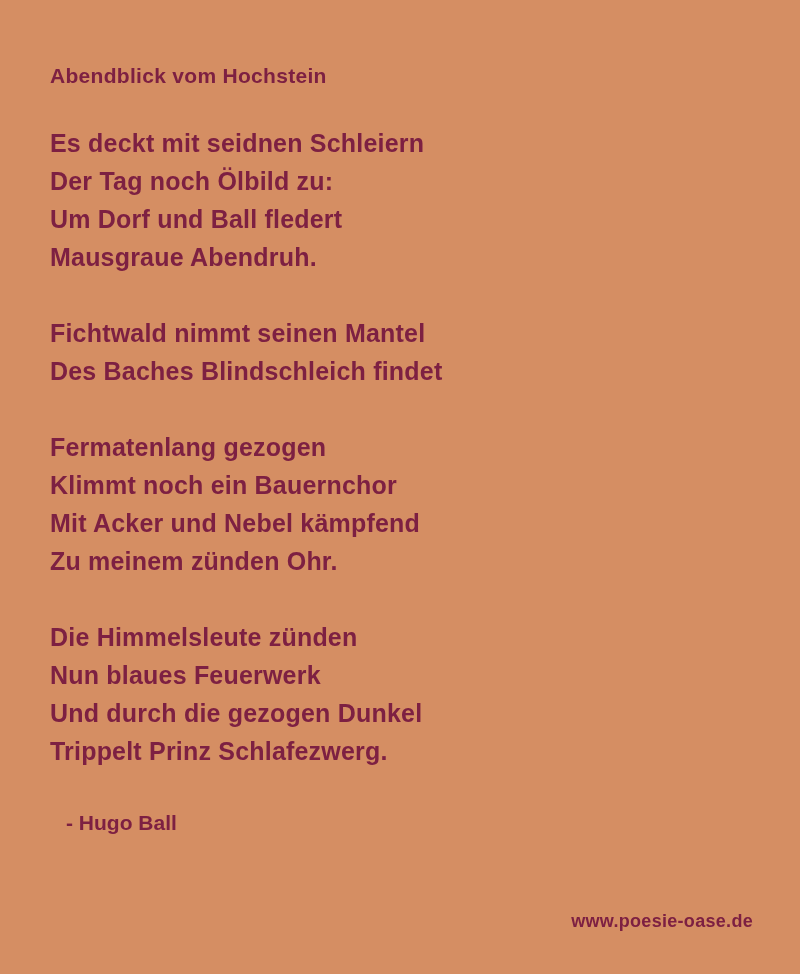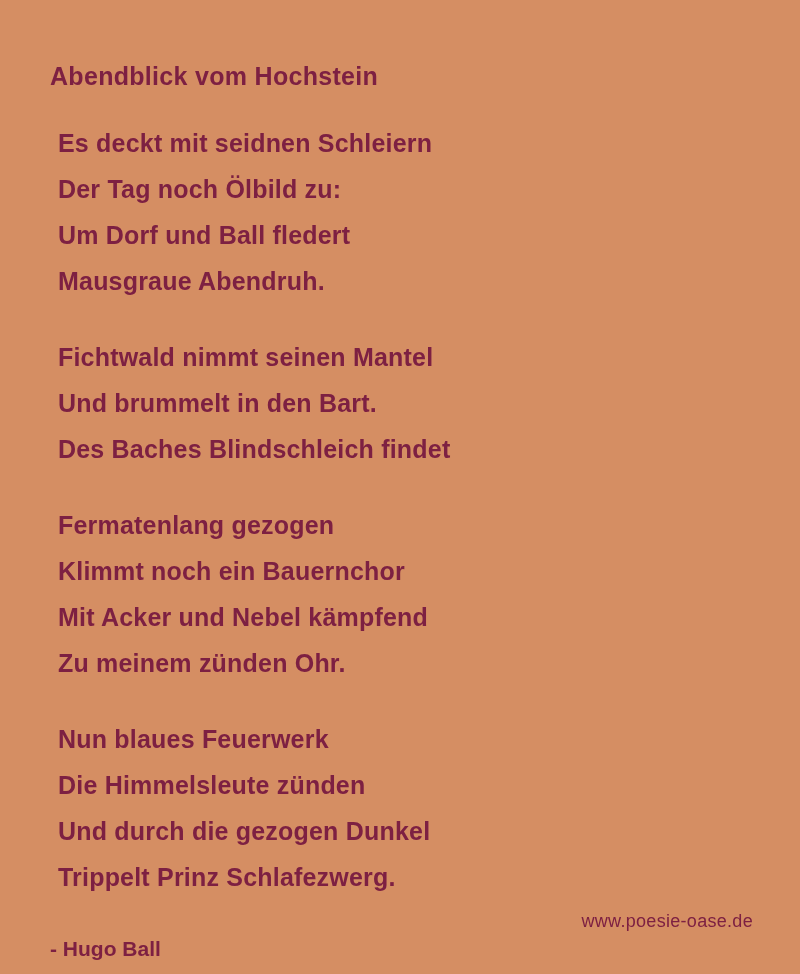--- a/index.html
+++ b/index.html
@@ -11,82 +11,81 @@
     width: 800px;
     height: 974px;
     box-sizing: border-box;
     background: var(--bg, #d58e63);
     color: var(--fg, #7d2042);
     font-family: "Liberation Sans", "DejaVu Sans", sans-serif;
     padding: 56px 45px 0 50px;
     overflow: hidden;
   }
   .title {
-    font-size: 25px;
+    font-size: 21px;
     font-weight: 700;
     letter-spacing: 0.3px;
     margin: 0 0 28px 0;
     line-height: 40px;
   }
   .stanza {
     margin: 0 0 38px 0;
   }
   .stanza p {
-    margin: 8px;
+    margin: 0;
     font-size: 25px;
     font-weight: 600;
     line-height: 38px;
     letter-spacing: 0.2px;
   }
   .author {
-    margin: 8px 0 0 0;
+    margin: 8px 0 0 16px;
     font-size: 21px;
     font-weight: 600;
     line-height: 30px;
   }
   .watermark {
     position: absolute;
     right: 47px;
     bottom: 42px;
     font-size: 18px;
-    font-weight: 400;
+    font-weight: 700;
     letter-spacing: 0.3px;
     text-align: center;
   }
 </style>
 </head>
 <body>
 
 <div class="page">
 
   <h1 class="title">Abendblick vom Hochstein</h1>
 
   <div class="stanza">
     <p>Es deckt mit seidnen Schleiern</p>
     <p>Der Tag noch Ölbild zu:</p>
     <p>Um Dorf und Ball fledert</p>
     <p>Mausgraue Abendruh.</p>
   </div>
 
   <div class="stanza">
     <p>Fichtwald nimmt seinen Mantel</p>
-    <p>Und brummelt in den Bart.</p>
     <p>Des Baches Blindschleich findet</p>
   </div>
 
   <div class="stanza">
     <p>Fermatenlang gezogen</p>
     <p>Klimmt noch ein Bauernchor</p>
     <p>Mit Acker und Nebel kämpfend</p>
     <p>Zu meinem zünden Ohr.</p>
   </div>
 
   <div class="stanza">
+    <p>Die Himmelsleute zünden</p>
     <p>Nun blaues Feuerwerk</p>
-    <p>Die Himmelsleute zünden</p>
     <p>Und durch die gezogen Dunkel</p>
     <p>Trippelt Prinz Schlafezwerg.</p>
   </div>
 
   <p class="author">- Hugo Ball</p>
 
   <div class="watermark">www.poesie-oase.de</div>
 
 </div>
 

